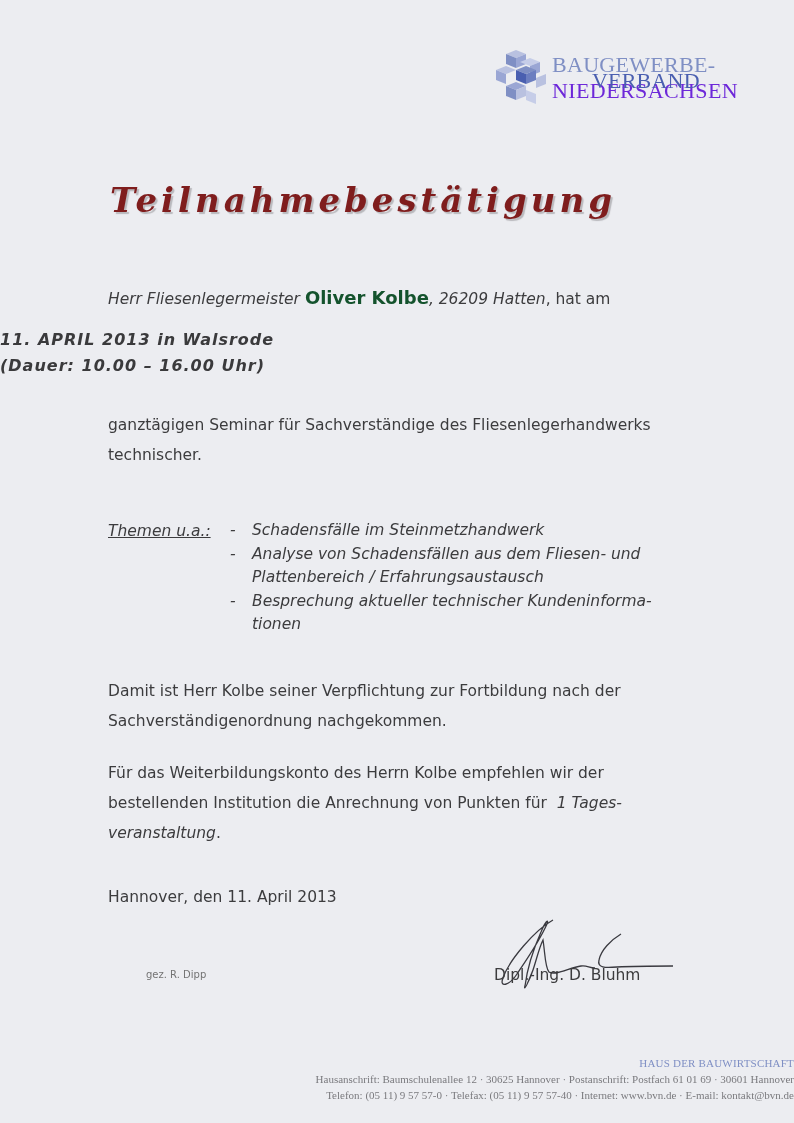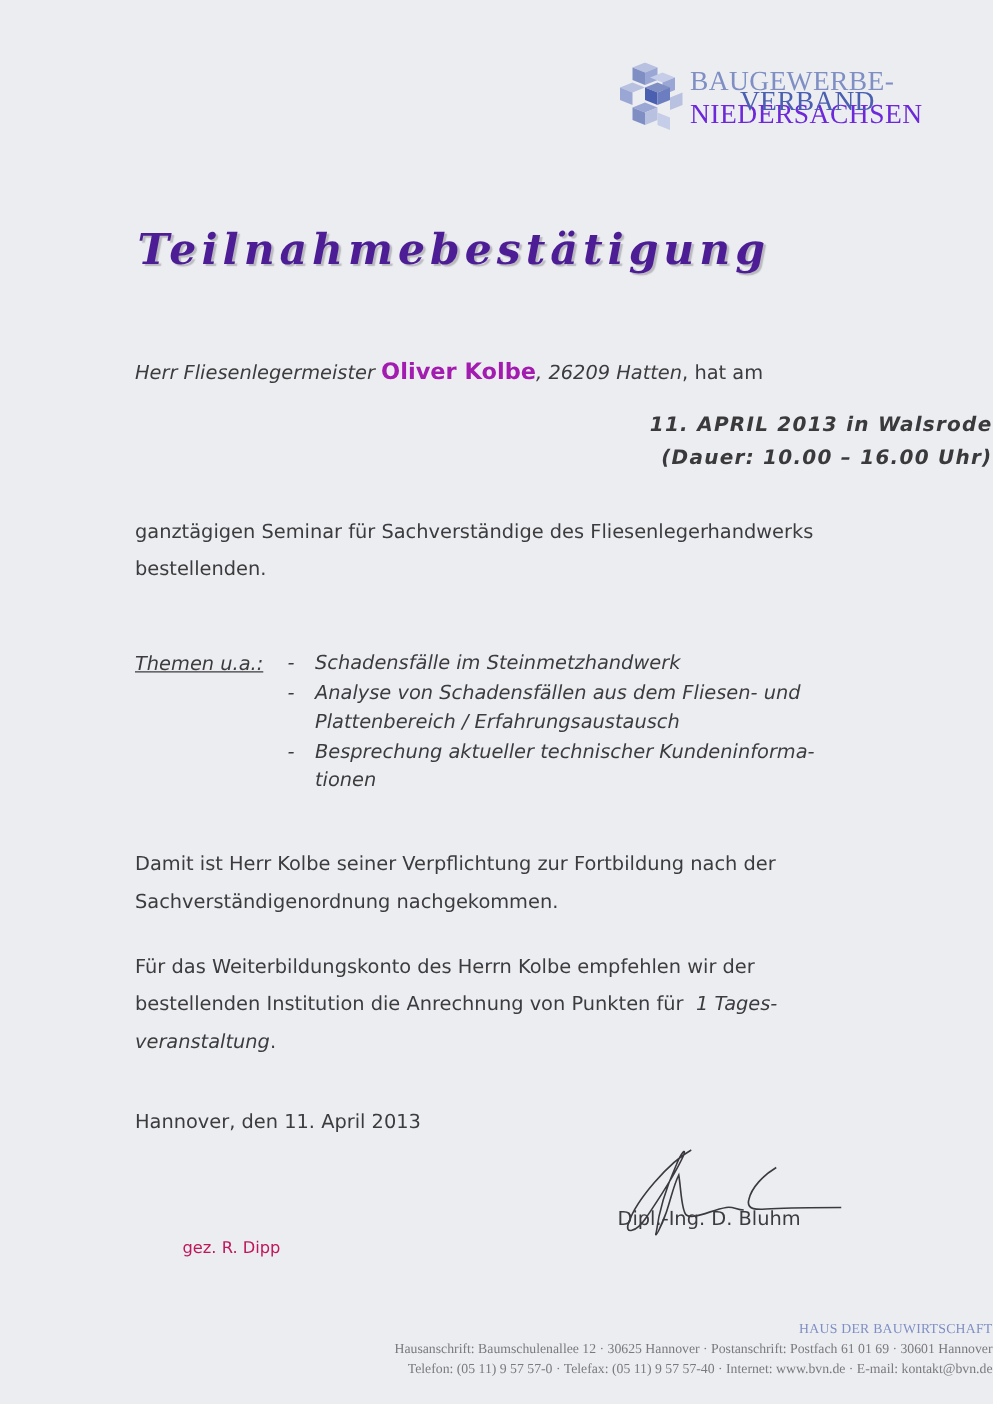--- a/index.html
+++ b/index.html
@@ -18,46 +18,46 @@
     .logo svg { position: absolute; left: 0; top: 0; }
     .logo-text { position: absolute; left: 60px; top: 4px; font-family: "Liberation Serif", serif; line-height: 1; }
     .logo-l1 { position: absolute; left: 0; top: 0; font-size: 22px; color: #7f8fc4; white-space: nowrap; letter-spacing: 0.3px; }
     .logo-l2 { position: absolute; left: 40px; top: 16px; font-size: 22px; color: #4a5fb0; white-space: nowrap; letter-spacing: 0.2px; }
     .logo-l3 { position: absolute; left: 0; top: 26px; font-size: 22px; color: #6d28d9; white-space: nowrap; letter-spacing: 0.4px; }
 
     
     .title {
       left: 0; width: 726px; top: 180px; text-align: center;
       font-family: "DejaVu Serif", serif; font-weight: bold; font-style: italic;
-      font-size: 34px; letter-spacing: 4px; color: #4c1d95;
+      font-size: 34px; letter-spacing: 4px; color: #7f1d1d;
       text-shadow: 2px 2px 1px #b9b9bd;
     }
 
     .p { font-size: 15.5px; line-height: 30px; color: #3c3c3e; white-space: nowrap; }
     .it { font-style: italic; }
-    .b { font-weight: bold; font-style: normal; color: #a21caf; font-size: 18px; }
+    .b { font-weight: bold; font-style: normal; color: #14532d; font-size: 18px; }
 
     .line1 { left: 108px; top: 283px; }
-    .center-block { left: 0; width: 794px; text-align: right; font-weight: bold; font-style: italic; font-size: 16px; letter-spacing: 1px; color: #3a3a3c; }
+    .center-block { left: 0; width: 794px; text-align: left; font-weight: bold; font-style: italic; font-size: 16px; letter-spacing: 1px; color: #3a3a3c; }
     .date-line { top: 330px; }
     .dur-line { top: 356px; }
 
     .para1 { left: 108px; top: 410px; }
 
     .themes-label { left: 108px; top: 519px; font-style: italic; text-decoration: underline; font-size: 15.5px; color: #3c3c3e; line-height: 24px; }
     .themes-list { left: 230px; top: 519px; font-style: italic; font-size: 15.5px; line-height: 23.5px; color: #3c3c3e; }
     .themes-list .row { display: flex; white-space: nowrap; }
     .themes-list .dash { width: 22px; display: inline-block; }
     .themes-list .cont { padding-left: 22px; white-space: nowrap; }
 
     .para2 { left: 108px; top: 676px; }
     .para3 { left: 108px; top: 758px; }
 
     .place-date { left: 108px; top: 886px; font-size: 15.5px; line-height: 22px; color: #3c3c3e; }
-    .signer-left { left: 108px; top: 964px; font-size: 13px; line-height: 22px; color: #be185d; margin-top: 24px; }
+    .signer-left { left: 108px; top: 964px; font-size: 10px; line-height: 22px; color: #737373; }
     .signer-left .indent { padding-left: 38px; }
     .signer-right { left: 494px; top: 964px; font-size: 15.5px; line-height: 22px; color: #3c3c3e; white-space: nowrap; }
     .signature { left: 495px; top: 912px; }
 
     .footer { left: 0; width: 794px; top: 1055px; text-align: right; font-family: "Liberation Serif", serif; color: #7a7a7e; font-size: 11px; line-height: 16px; }
     .footer .fh { color: #7f8fc4; font-size: 11px; letter-spacing: 0.2px; }
   </style>
 </head>
 <body>
 
@@ -90,21 +90,21 @@
 
 <div class="abs p line1">
   <span class="it">Herr Fliesenlegermeister </span><span class="it b">Oliver Kolbe</span><span class="it">, 26209 Hatten</span><span>, hat am</span>
 </div>
 
 <div class="abs center-block date-line">11. APRIL 2013 in Walsrode</div>
 <div class="abs center-block dur-line">(Dauer: 10.00 – 16.00 Uhr)</div>
 
 <div class="abs p para1">
   <div>ganztägigen Seminar für Sachverständige des Fliesenlegerhandwerks</div>
-  <div>bestellenden.</div>
+  <div>technischer.</div>
 </div>
 
 <div class="abs themes-label">Themen u.a.:</div>
 <div class="abs themes-list">
   <div class="row">
     <span class="dash">-</span>
     <span>Schadensfälle im Steinmetzhandwerk</span>
   </div>
   <div class="row">
     <span class="dash">-</span>

